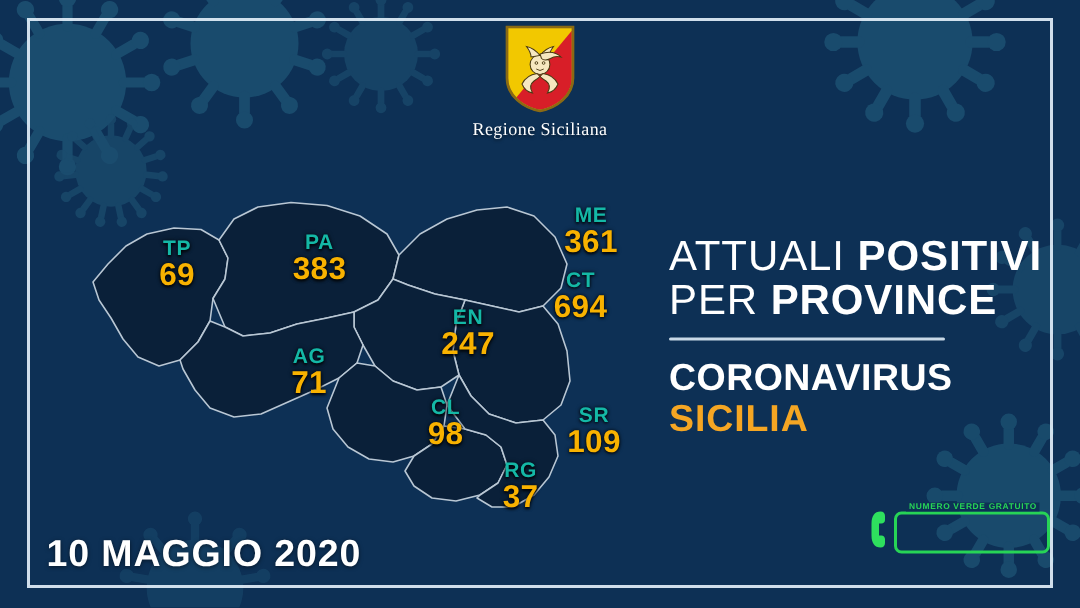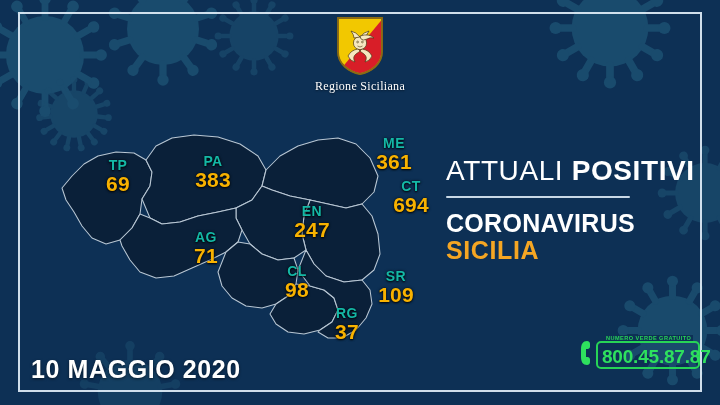--- a/index.html
+++ b/index.html
@@ -596,21 +596,21 @@
       <span class="num">69</span>
     </div>
     <div class="plabel" style="left:191px;top:68px;">
       <span class="abbr">PA</span>
       <span class="num">383</span>
     </div>
     <div class="plabel" style="left:372px;top:50px;">
       <span class="abbr">ME</span>
       <span class="num">361</span>
     </div>
-    <div class="plabel" style="left:365px;top:93px;margin-left:24px;">
+    <div class="plabel" style="left:365px;top:93px;">
       <span class="abbr">CT</span>
       <span class="num">694</span>
     </div>
     <div class="plabel" style="left:290px;top:118px;">
       <span class="abbr">EN</span>
       <span class="num">247</span>
     </div>
     <div class="plabel" style="left:184px;top:144px;">
       <span class="abbr">AG</span>
       <span class="num">71</span>
@@ -624,32 +624,32 @@
       <span class="num">109</span>
     </div>
     <div class="plabel" style="left:325px;top:220px;">
       <span class="abbr">RG</span>
       <span class="num">37</span>
     </div>
   </div>
 
   <div class="headline">
     <div class="hl1"><span class="thin">ATTUALI</span> <span class="bold">POSITIVI</span></div>
+    <div class="hl1"><span class="thin">PER</span> <span class="bold">PROVINCE</span></div>
     <div class="divider"></div>
     <div class="hl2">CORONAVIRUS</div>
     <div class="hl3">SICILIA</div>
   </div>
 
 
   <div class="date">10 MAGGIO 2020</div>
 
   <div class="phonebox">
     <div class="phone-border"></div>
     <span class="phone-icon">
       <svg viewBox="0 0 24 30" width="24" height="30">
         <path d="M9 3 C5 3 3 6 3 11 L3 19 C3 24 5 27 9 27 C11 27 12 25.6 12 24 L12 21.4 C12 20 11 19 9.6 19 L8 19 L8 11 L9.6 11 C11 11 12 10 12 8.6 L12 6 C12 4.4 11 3 9 3 Z" fill="#2ee05e"></path>
       </svg>
     </span>
     <span class="phone-caption">NUMERO VERDE GRATUITO</span>
-    <span class="phone-number">800.45.87.87</span>
   </div>
 
 </div>
 
 </body></html>

